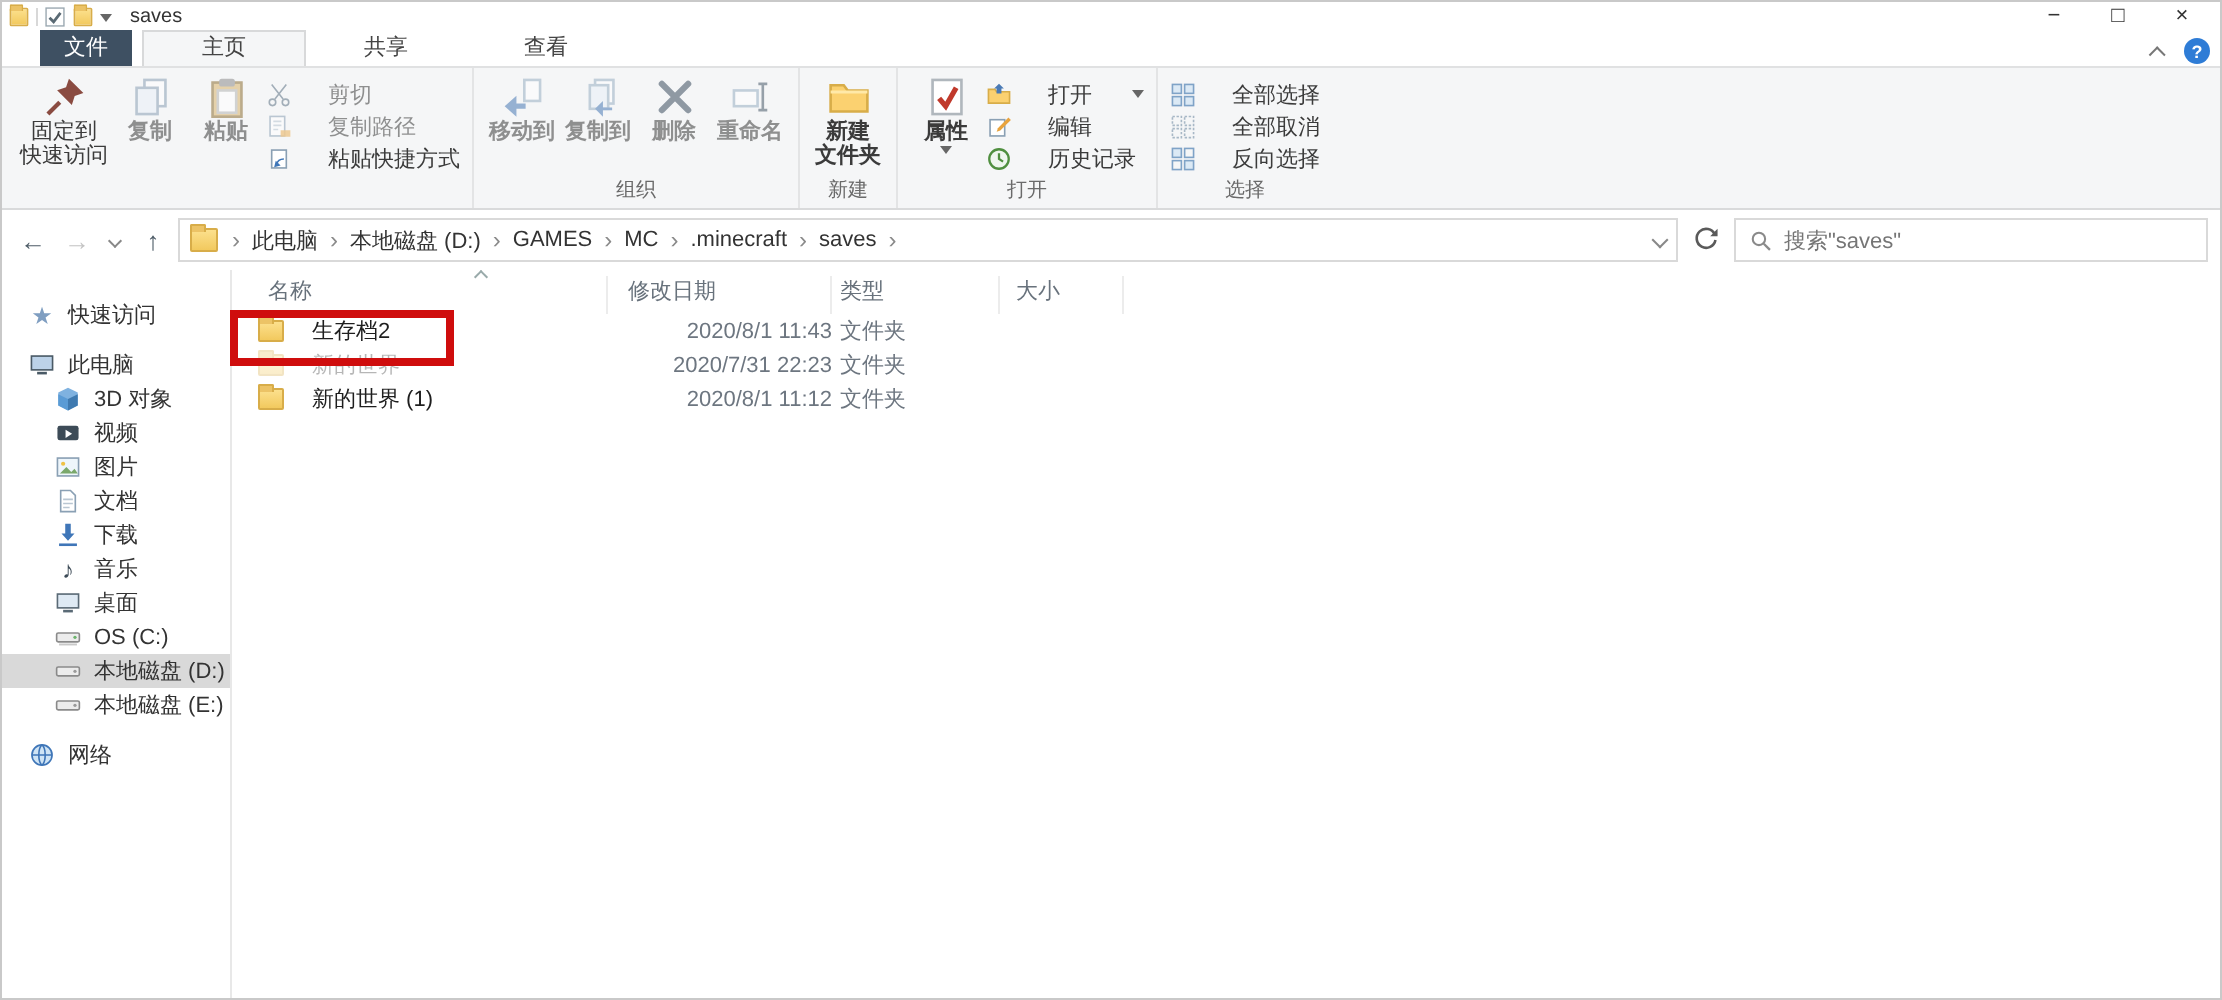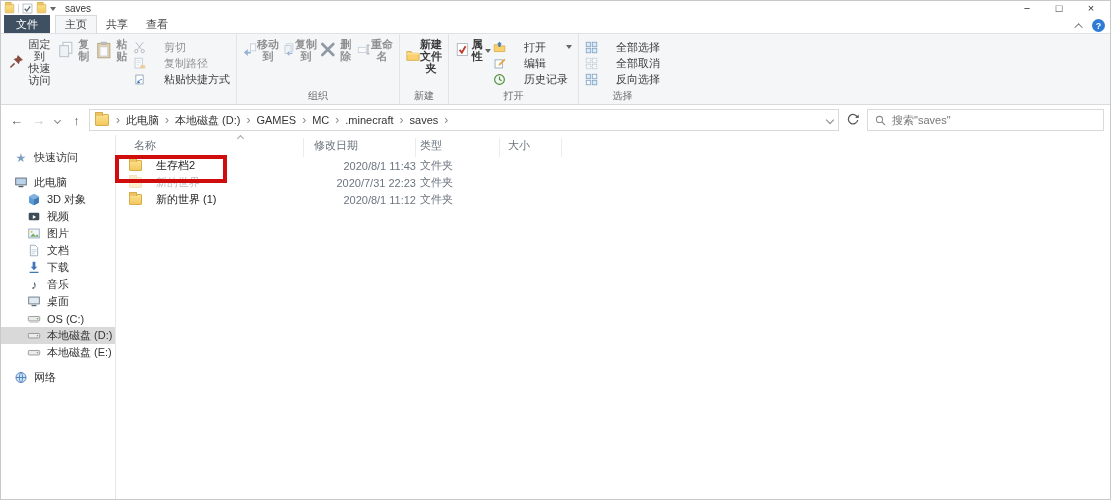--- a/index.html
+++ b/index.html
@@ -13,34 +13,34 @@
   .qat { display:flex; align-items:center; gap:3px; }
   .qat .ic { width:11px; height:11px; }
   .vsep { width:1px; height:9px; background:#d8d8d8; }
   .qat-caret { width:0; height:0; border-left:3px solid transparent; border-right:3px solid transparent; border-top:4px solid #666; }
   .wtitle { margin-left:9px; color:#333; }
   .wincontrols { margin-left:auto; display:flex; }
   .wbtn { width:32px; height:15px; display:flex; align-items:center; justify-content:center; color:#333; font-size:11px; line-height:1; }
 
   
   .tabstrip { height:18px; display:flex; align-items:flex-end; background:#fff; border-bottom:1px solid #e0e1e2; position:relative; padding-left:3px; }
-  .tab { height:18px; line-height:18px; padding:0 9px; color:#444; }
-  .tab.filetab { color:#fff; margin-right:5px; padding:0 12px; }
+  .tab { height:18px; line-height:18px; padding:0 29px; color:#444; }
+  .tab.filetab { color:#fff; margin-right:5px; padding:0 12px;margin-left:16px; }
   .tab.active { background:#f5f6f7; border:1px solid #d8d9da; border-bottom:none; line-height:17px; }
   .tabstrip-right { position:absolute; right:5px; top:3px; display:flex; gap:9px; align-items:center; }
   .chev-up { width:6px; height:6px; border-left:1.5px solid #777; border-top:1.5px solid #777; transform:rotate(45deg) translateY(2px); }
   .helpbtn { width:13px; height:13px; border-radius:50%; background:#2e7cd6; color:#fff; font-size:9px; font-weight:bold; display:flex; align-items:center; justify-content:center; }
 
   
   .ribbon { height:71px; background:#f5f6f7; border-bottom:1px solid #d9dadb; display:flex; align-items:stretch; padding-left:2px; }
   .rgroup { display:flex; flex-direction:column; padding:0 3px; }
   .rgroup + .rgroup { border-left:1px solid #e3e4e5; }
   .rbody { flex:1; display:flex; align-items:flex-start; gap:2px; padding:3px 3px 0; }
   .rlabel { text-align:center; color:#6a6a6a; font-size:10px; height:15px; line-height:13px; }
-  .bigbtn { display:flex; flex-direction:row; align-items:center; text-align:center; width:46px; padding:1px 0; color:#3b3b3b; }
+  .bigbtn { display:flex; flex-direction:column; align-items:center; text-align:center; width:46px; padding:1px 0; color:#3b3b3b; }
   .bigbtn.narrow { width:36px;font-weight:bold; }
   .bigbtn .bicon { width:21px; height:21px; margin-bottom:1px; }
   .bigbtn .blabel { line-height:12px; font-size:11px; }
   .smallcol { display:flex; flex-direction:column; padding-top:2px; }
   .smallbtn { display:flex; align-items:center; gap:18px; height:16px; color:#3b3b3b; white-space:nowrap; }
   .smallbtn .sicon { width:13px; height:13px; flex:none; }
   .caret { width:0; height:0; border-left:3px solid transparent; border-right:3px solid transparent; border-top:4px solid #666; margin-left:2px; }
   .dim { opacity:.55; }
 
   

